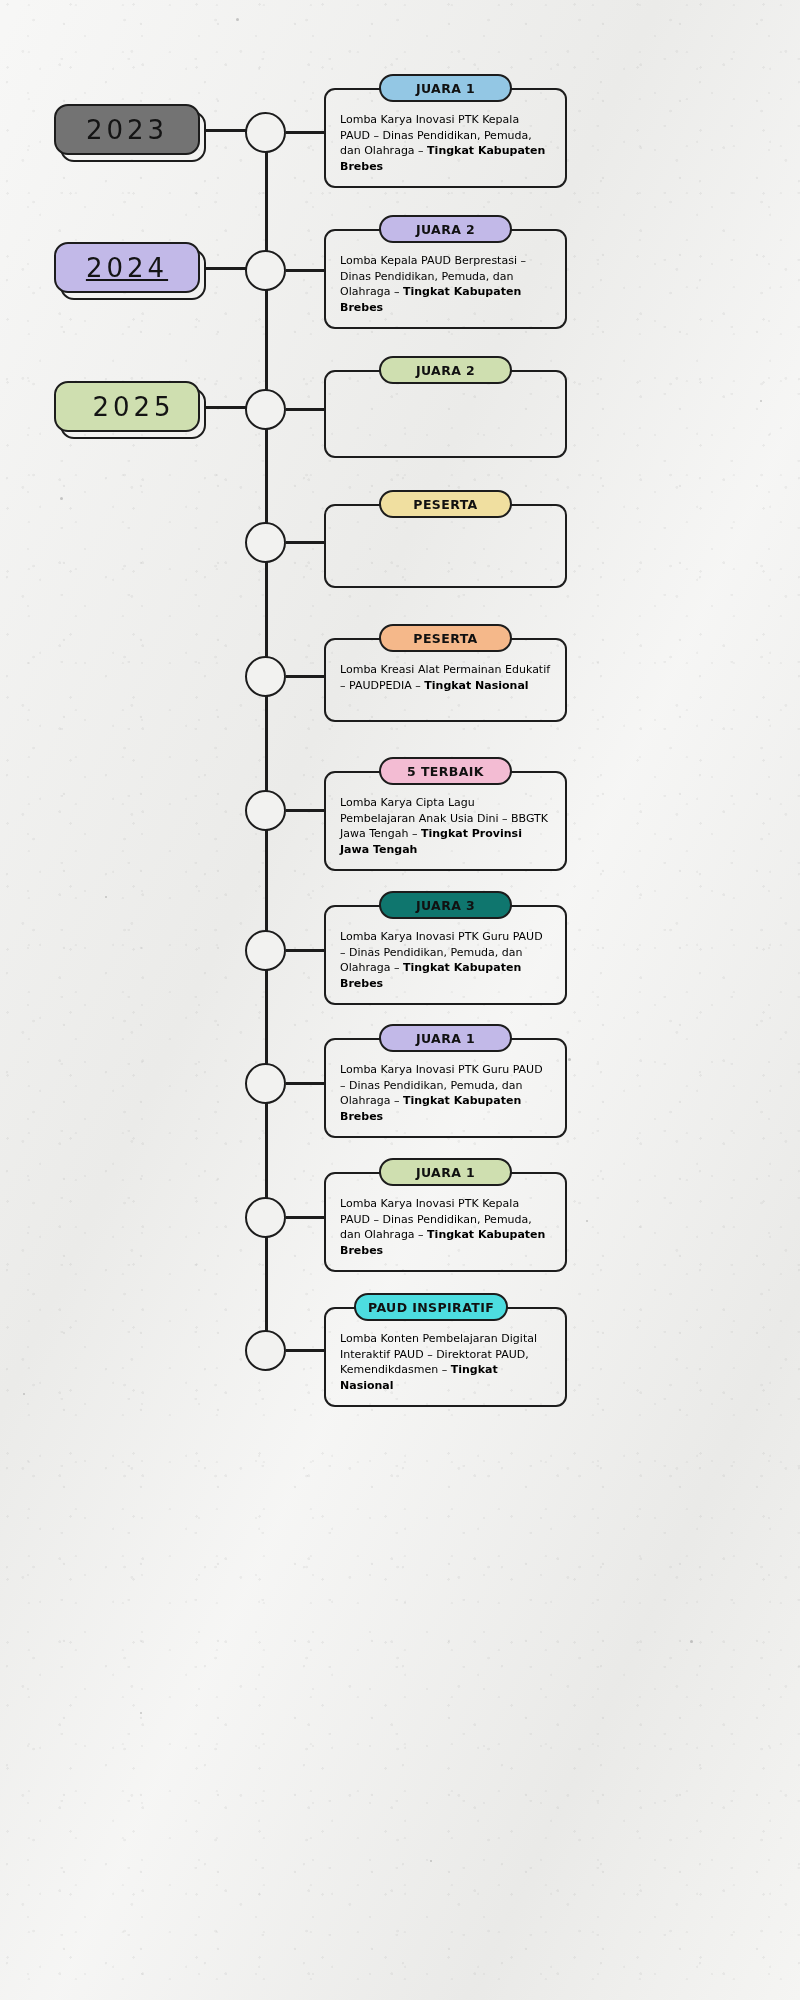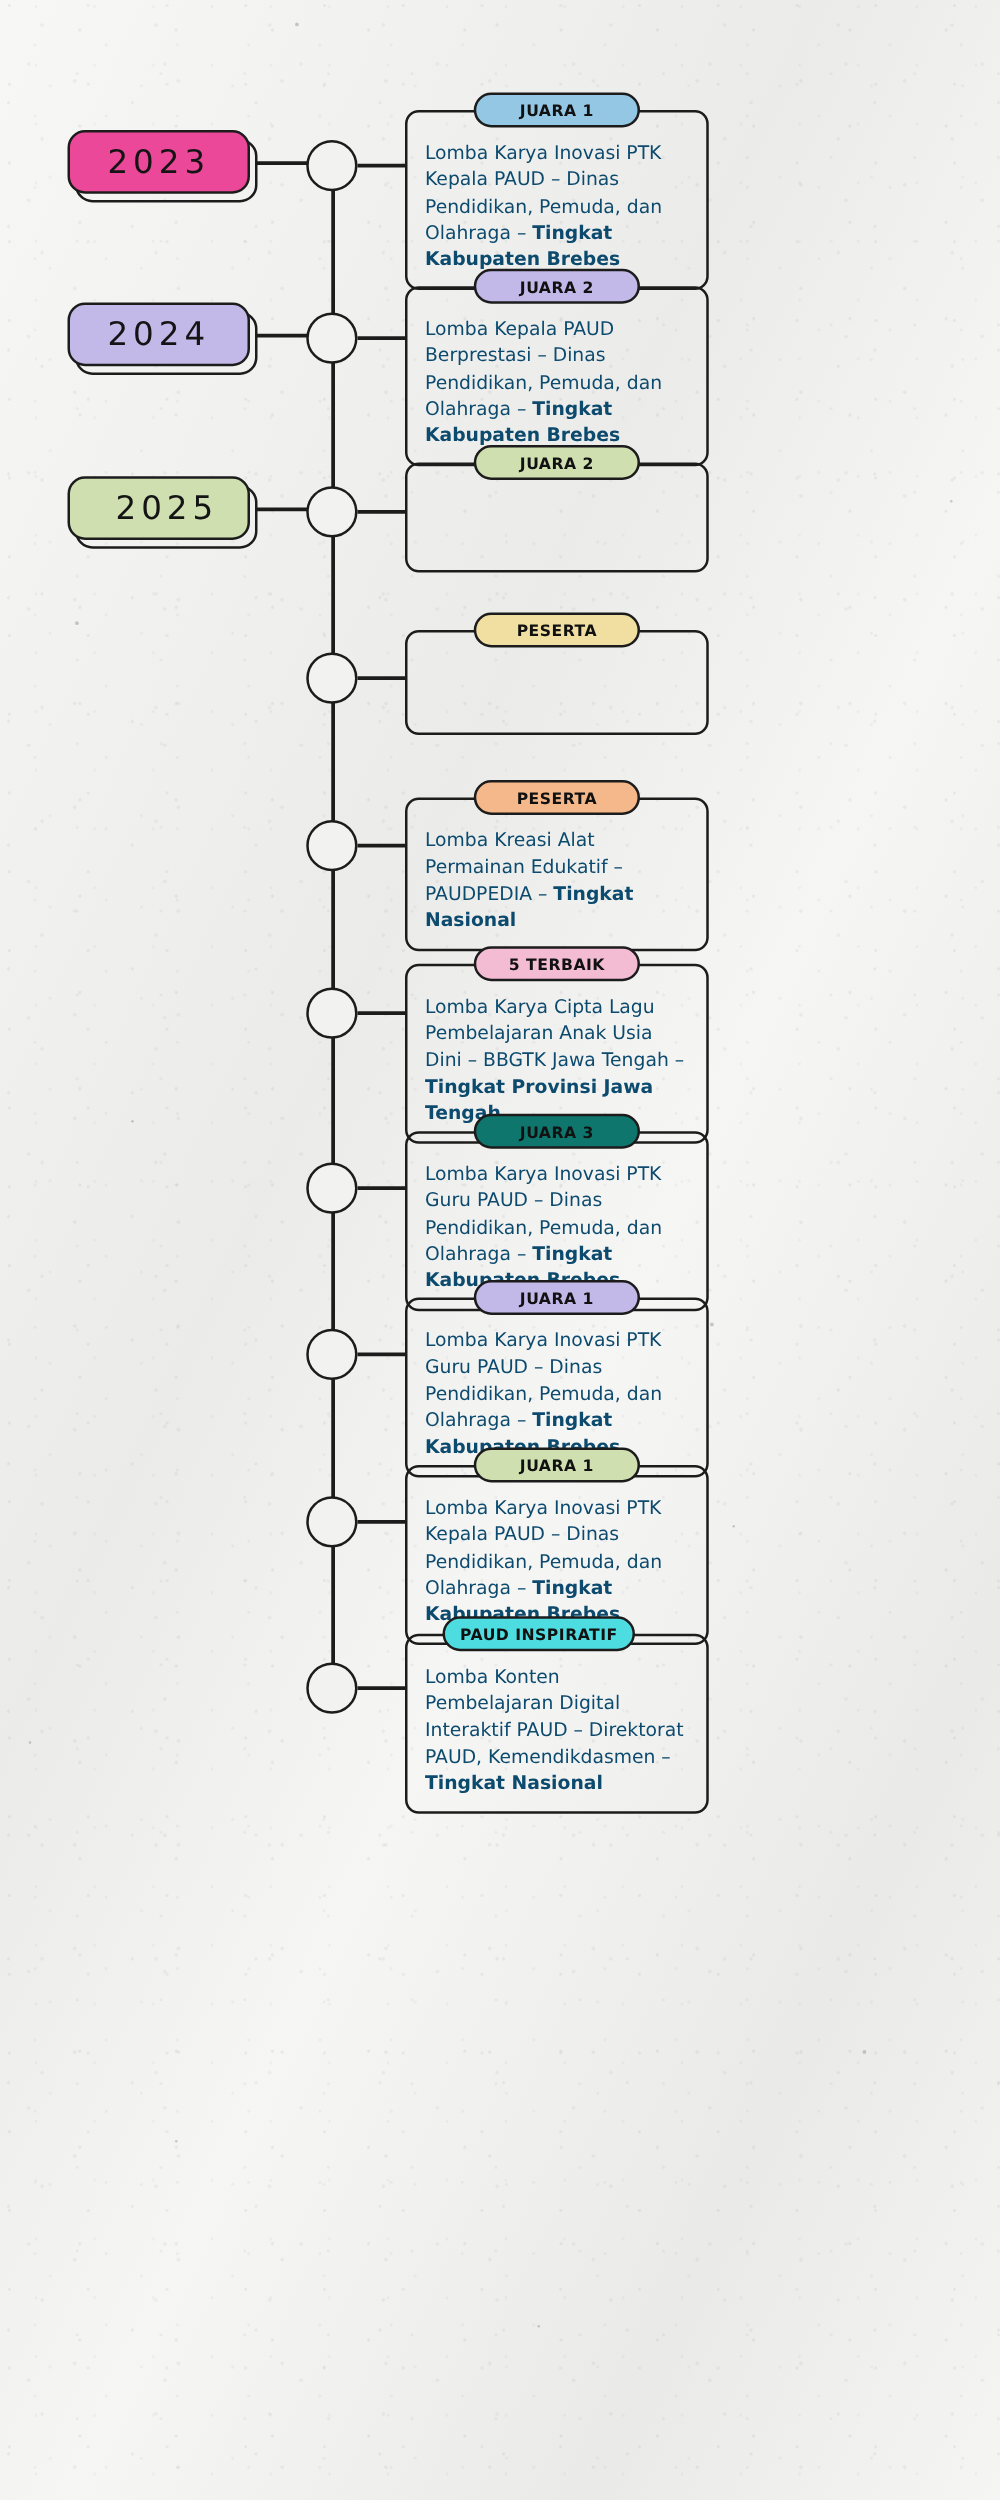--- a/index.html
+++ b/index.html
@@ -151,43 +151,43 @@
     justify-content: center;
     font-size: 12.5px;
     font-weight: 700;
     letter-spacing: 0.4px;
     color: #111;
     padding: 0 12px;
     white-space: nowrap;
   }
 
   .card-text {
-    font-size: 15px;
+    font-size: 11px;
     line-height: 1.42;
-    color: #0c4a6e;
+    color: #000000;
     font-family: "DejaVu Sans", "Liberation Sans", sans-serif;
   }
   .card-text b { font-weight: 700; }
 </style>
 </head>
 <body>
 
 <div id="paper-texture"></div>
 
 <div id="timeline">
   <div id="timeline-spine"></div>
   <div id="year-chips">
       <div class="year-chip-wrap" style="top: 104px;">
         <div class="year-chip-shadow"></div>
-        <div class="year-chip" style="background: #ec4899;">2023</div>
+        <div class="year-chip" style="background: #737373;">2023</div>
       </div>
       <div class="year-connector" style="top: 129px;"></div>
       <div class="year-chip-wrap" style="top: 242px;">
         <div class="year-chip-shadow"></div>
-        <div class="year-chip" style="background: rgb(194, 185, 232);">2024</div>
+        <div class="year-chip" style="background: rgb(194, 185, 232); text-decoration: underline;">2024</div>
       </div>
       <div class="year-connector" style="top: 267px;"></div>
       <div class="year-chip-wrap" style="top: 381px;">
         <div class="year-chip-shadow"></div>
         <div class="year-chip" style="background: rgb(207, 223, 176); padding-left: 13px;">2025</div>
       </div>
       <div class="year-connector" style="top: 406px;"></div>
     </div>
   <div id="nodes">
       <div class="timeline-node" style="top: 112px;"></div>

